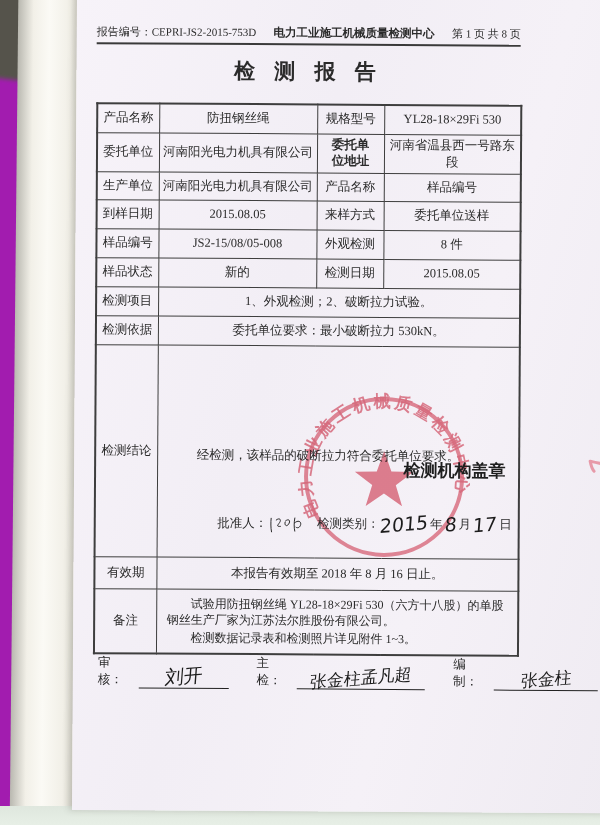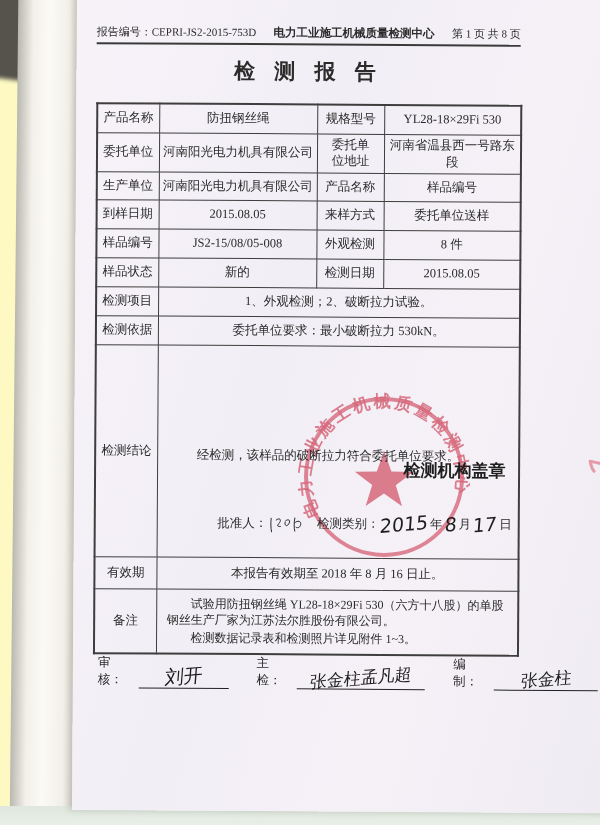--- a/index.html
+++ b/index.html
@@ -1,19 +1,19 @@
 <!DOCTYPE html>
 <html><head>
 <meta charset="utf-8">
 <style>
   * { margin:0; padding:0; box-sizing:border-box; }
   html,body { width:600px; height:825px; }
   body { font-family:"Liberation Serif","DejaVu Serif",serif; overflow:hidden; }
 
-  .scan { position:relative; width:600px; height:825px; background:#fef9c3; overflow:hidden; }
+  .scan { position:relative; width:600px; height:825px; background:#a21caf; overflow:hidden; }
 
   
   .corner-shadow { position:absolute; left:-14px; top:-16px; width:62px; height:96px;
     background:#55534b; transform:rotate(7deg); filter:blur(2px); }
   .page-curl { position:absolute; left:14px; top:-4px; width:70px; height:832px;
     background:linear-gradient(90deg,#b9b8b0 0%,#f2f0e8 22%,#fbfaf5 45%,#f1efe7 75%,#cfcdc3 100%);
     transform:rotate(0.6deg); }
   .scanner-strip-bottom { position:absolute; left:0; top:806px; width:600px; height:19px;
     background:linear-gradient(180deg,#dfe7de 0%,#e7efe6 100%); }
 
@@ -30,21 +30,21 @@
 
   .report-title { position:absolute; left:20px; top:62px; width:424px; text-align:center;
     font-size:21px; font-weight:bold; letter-spacing:7px; }
 
   table.report { position:absolute; left:20px; top:108px; width:424px;
     border-collapse:collapse; table-layout:fixed; border:2px solid #3e3e3e; }
   table.report td { border:1.5px solid #3e3e3e; font-size:12.5px; text-align:center;
     vertical-align:middle; padding:2px; overflow:hidden; }
   td.lab { background:transparent; }
   td.left-val { text-align:left; padding-left:14px; }
-  .narrow-label { display:inline-block; width:3.1em; line-height:1.25; }
+  .narrow-label { display:inline-block; width:3.1em; line-height:1.25;font-weight:bold; }
 
   
   td.conclusion-cell { position:relative; padding:0; vertical-align:top; }
   .conclusion-text { text-align:left; text-indent:2em; margin:9px 12px 0 12px; font-size:12.5px; }
   .seal-wrap { position:absolute; left:140px; top:42px; width:172px; height:172px;
     opacity:.82; mix-blend-mode:multiply; pointer-events:none; }
   .seal-label { position:absolute; left:246px; top:112px; font-size:17px; font-weight:bold; color:#1e1e1e; }
   .approve-row { position:absolute; left:60px; top:158px; right:4px;
     display:flex; align-items:center; font-size:12.5px; white-space:nowrap; }
   .approve-row .unit { margin:0 2px; }

